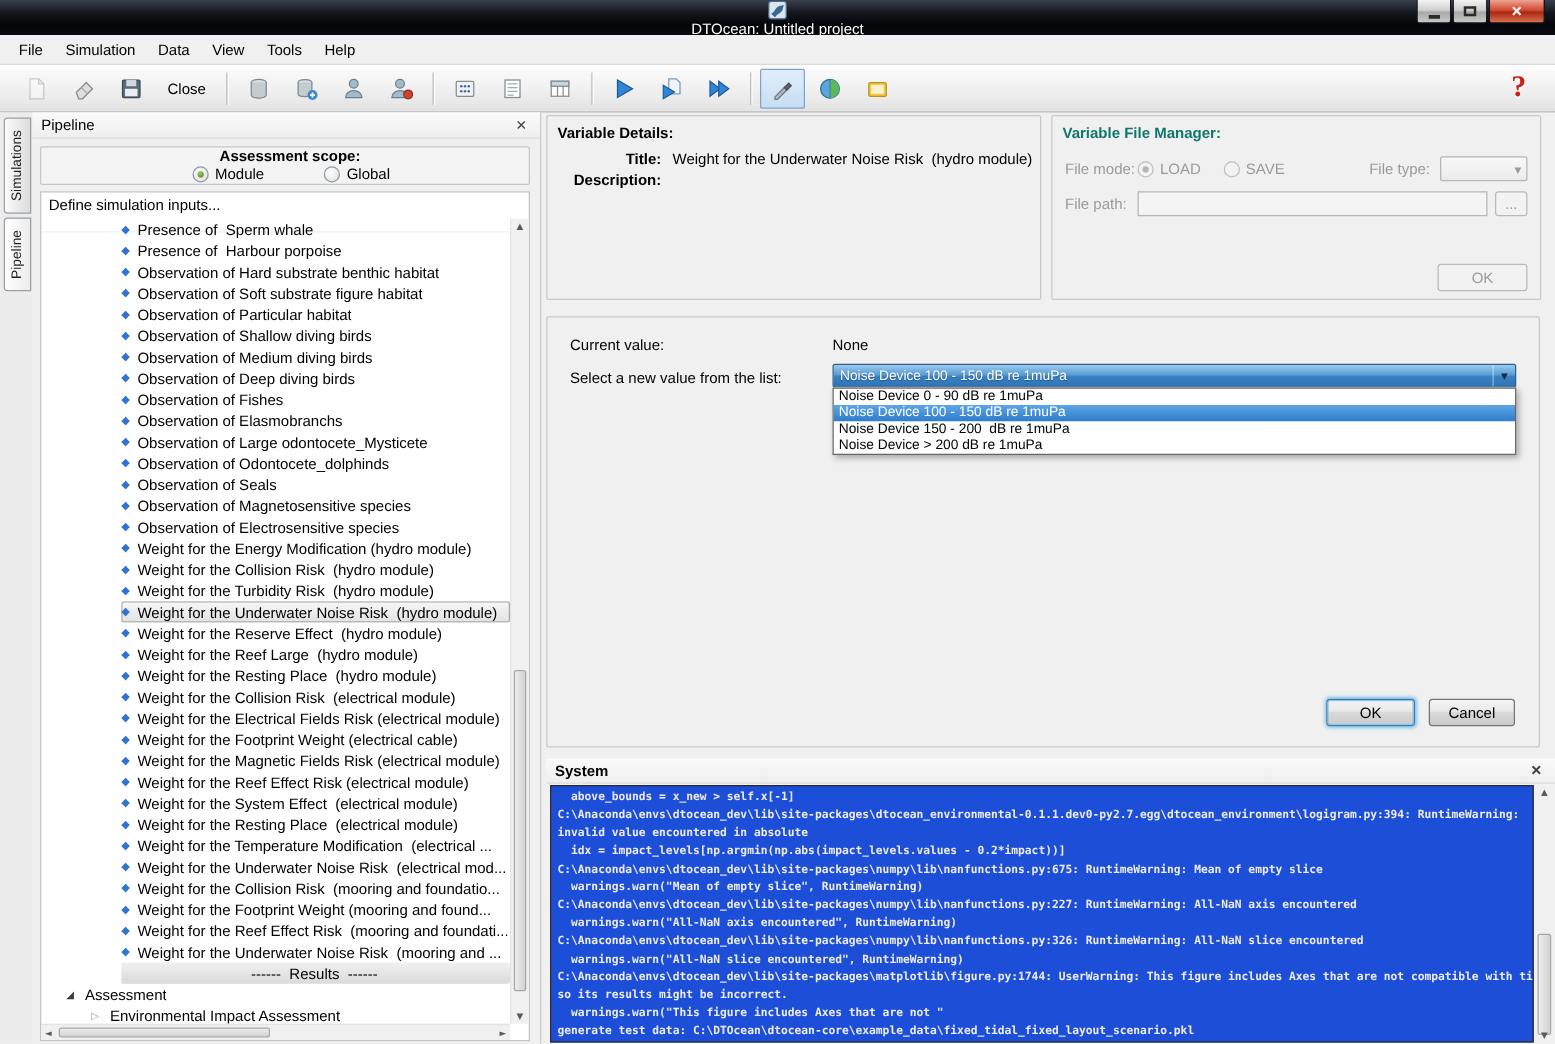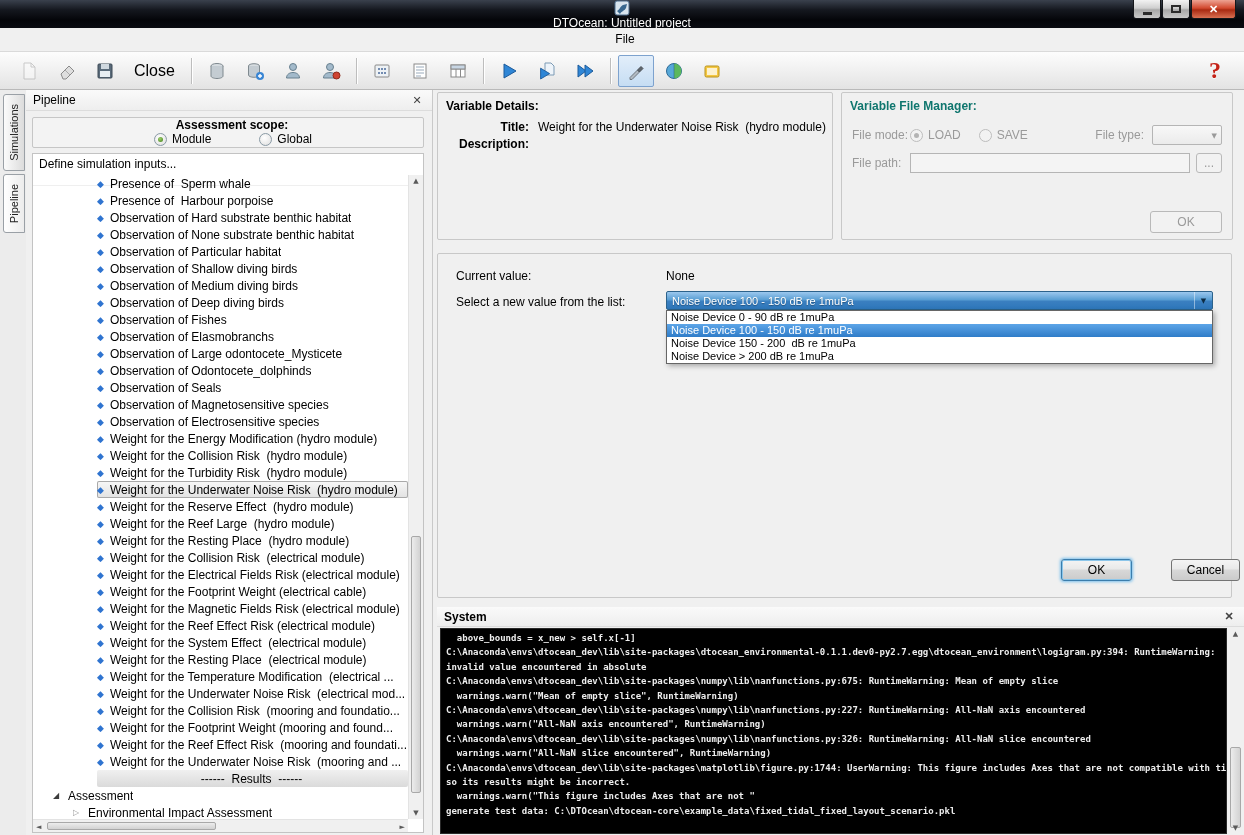--- a/index.html
+++ b/index.html
@@ -17,33 +17,33 @@
   .win-btn { width:28px; height:19px; margin-left:1px; border:1px solid #14161a; border-top:none;
     border-radius:0 0 3px 3px; background:linear-gradient(#f3f3f3,#cfcfcf 45%,#a8a8a8 55%,#c9c9c9);
     display:flex; align-items:center; justify-content:center; }
   .win-btn.close { width:45px; background:linear-gradient(#eda393,#d2492f 45%,#a92a12 55%,#d97052);
     color:#fff; font-weight:bold; font-size:11px; }
   .glyph-min { width:9px; height:3px; background:#2b2b2b; margin-top:8px; }
   .glyph-max { width:10px; height:8px; border:2px solid #2b2b2b; }
 
   
   .menubar { position:absolute; top:28px; left:0; width:100%; height:24px; background:#f0f0f0;
-    border-bottom:1px solid #dadada; display:flex; align-items:center; padding-left:6px;flex-direction:column; }
+    border-bottom:1px solid #dadada; display:flex; align-items:center; padding-left:6px; }
   .menu-item { padding:4px 9px; }
 
   
   .toolbar { position:absolute; top:52px; left:0; width:100%; height:38px;
     background:linear-gradient(#fdfdfd,#efefef 55%,#e3e3e3); border-bottom:1px solid #b9b9b9;
     display:flex; align-items:center; padding:0 10px; }
   .tb-btn { min-width:36px; height:32px; display:flex; align-items:center; justify-content:center;
     border:1px solid transparent; border-radius:2px; margin:0 1px; }
   .tb-btn svg { display:block; }
   .tb-btn.pressed { background:linear-gradient(#e2eefa,#c6ddf3); border-color:#7da2ce; }
   .tb-btn.disabled { opacity:.4; }
-  .tb-text { padding:0 8px; font-size:16px; }
+  .tb-text { padding:0 8px; font-size:12px; }
   .tb-sep { width:1px; height:26px; background:#bdbdbd; margin:0 6px; box-shadow:1px 0 0 #fff; }
   .tb-spacer { flex:1; }
   .help-q { color:#c42217; font-size:24px; font-weight:bold; font-family:"Liberation Serif",serif;
     text-shadow:0 1px 1px rgba(255,255,255,.8); }
 
   
   .side-tabs { position:absolute; left:0; top:90px; width:26px; bottom:0; background:#ececec;
     display:flex; flex-direction:column; padding-top:4px; gap:3px; }
   .vtab { width:22px; margin-left:3px; border:1px solid #9aa0a6; border-radius:3px 0 0 3px;
     background:linear-gradient(90deg,#fbfbfb,#dcdcdc); display:flex; align-items:center;
@@ -144,28 +144,28 @@
   .combo-text { color:#fff; font-size:11px; text-shadow:0 1px 1px rgba(0,0,0,.35); white-space:pre; }
   .combo-arrow { position:absolute; right:0; top:0; bottom:0; width:18px;
     border-left:1px solid rgba(255,255,255,.45); display:flex; align-items:center; justify-content:center; }
   .combo-arrow .arr { font-size:7px; color:#0d2c44; font-family:"DejaVu Sans",sans-serif; }
   .popup { position:absolute; left:228px; top:56px; width:547px; background:#fff;
     border:1px solid #666; box-shadow:2px 2px 5px rgba(0,0,0,.3); z-index:5; }
   .popup-item { height:13px; line-height:13px; padding-left:4px; font-size:11px; white-space:pre; }
   .popup-item.highlighted { background:linear-gradient(#5ca5e8,#2f7cc8); color:#fff; }
   #ok-btn { position:absolute; left:623px; top:305px; width:71px; border-color:#3b7dac;
     box-shadow:inset 0 0 0 1px #8cc6ea, 0 0 3px 1px #7cc0ec; }
-  #cancel-btn { position:absolute; left:705px; top:305px; width:69px;margin-left:28px; }
+  #cancel-btn { position:absolute; left:705px; top:305px; width:69px; }
 
   
   #system { position:absolute; left:437px; top:607px; right:0; bottom:0; background:#f0f0f0;font-weight:bold; }
   .sys-header { height:20px; display:flex; align-items:center; padding:0 7px;
     background:linear-gradient(#fafafa,#eeeeee); border-bottom:1px solid #dcdcdc; }
   .sys-header .dock-title { flex:1; }
-  .console { position:absolute; left:3px; top:21px; right:17px; bottom:1px; background:#000000;
+  .console { position:absolute; left:3px; top:21px; right:17px; bottom:1px; background:#1d4ed8;
     border:1px solid #2a2a2a; overflow:hidden; }
   .console-text { padding:2px 5px; }
   .console-line { font-family:"DejaVu Sans Mono","Liberation Mono",monospace; font-size:9px;
     line-height:14.4px; color:#ededed; white-space:pre; }
   .sys-vscroll { position:absolute; right:1px; top:21px; bottom:1px; width:15px; background:#f0f0f0; }
   .sys-vscroll .v-thumb { top:58%; height:39%; }
 </style>
 </head>
 <body>
 
@@ -375,21 +375,21 @@
           <div class="tree-row">
             <span class="row-inner">
               <span class="diamond">◆</span>
               <span class="tree-label">Observation of Hard substrate benthic habitat</span>
             </span>
           </div>
 
           <div class="tree-row">
             <span class="row-inner">
               <span class="diamond">◆</span>
-              <span class="tree-label">Observation of None substrate benthic habitat</span>
+              <span class="tree-label">Observation of Soft substrate figure habitat</span>
             </span>
           </div>
 
           <div class="tree-row">
             <span class="row-inner">
               <span class="diamond">◆</span>
               <span class="tree-label">Observation of Particular habitat</span>
             </span>
           </div>
 
@@ -703,20 +703,21 @@
   <div class="sys-header">
     <span class="dock-title">System</span>
     <span class="dock-close">✕</span>
   </div>
   <div class="console">
     <div class="console-text">
 
     <div class="console-line">  above_bounds = x_new &gt; self.x[-1]</div>
         <div class="console-line">C:\Anaconda\envs\dtocean_dev\lib\site-packages\dtocean_environmental-0.1.1.dev0-py2.7.egg\dtocean_environment\logigram.py:394: RuntimeWarning:</div>
         <div class="console-line">invalid value encountered in absolute</div>
+        <div class="console-line">  idx = impact_levels[np.argmin(np.abs(impact_levels.values - 0.2*impact))]</div>
         <div class="console-line">C:\Anaconda\envs\dtocean_dev\lib\site-packages\numpy\lib\nanfunctions.py:675: RuntimeWarning: Mean of empty slice</div>
         <div class="console-line">  warnings.warn("Mean of empty slice", RuntimeWarning)</div>
         <div class="console-line">C:\Anaconda\envs\dtocean_dev\lib\site-packages\numpy\lib\nanfunctions.py:227: RuntimeWarning: All-NaN axis encountered</div>
         <div class="console-line">  warnings.warn("All-NaN axis encountered", RuntimeWarning)</div>
         <div class="console-line">C:\Anaconda\envs\dtocean_dev\lib\site-packages\numpy\lib\nanfunctions.py:326: RuntimeWarning: All-NaN slice encountered</div>
         <div class="console-line">  warnings.warn("All-NaN slice encountered", RuntimeWarning)</div>
         <div class="console-line">C:\Anaconda\envs\dtocean_dev\lib\site-packages\matplotlib\figure.py:1744: UserWarning: This figure includes Axes that are not compatible with tight_layout,</div>
         <div class="console-line">so its results might be incorrect.</div>
         <div class="console-line">  warnings.warn("This figure includes Axes that are not "</div>
         <div class="console-line">generate test data: C:\DTOcean\dtocean-core\example_data\fixed_tidal_fixed_layout_scenario.pkl</div>

